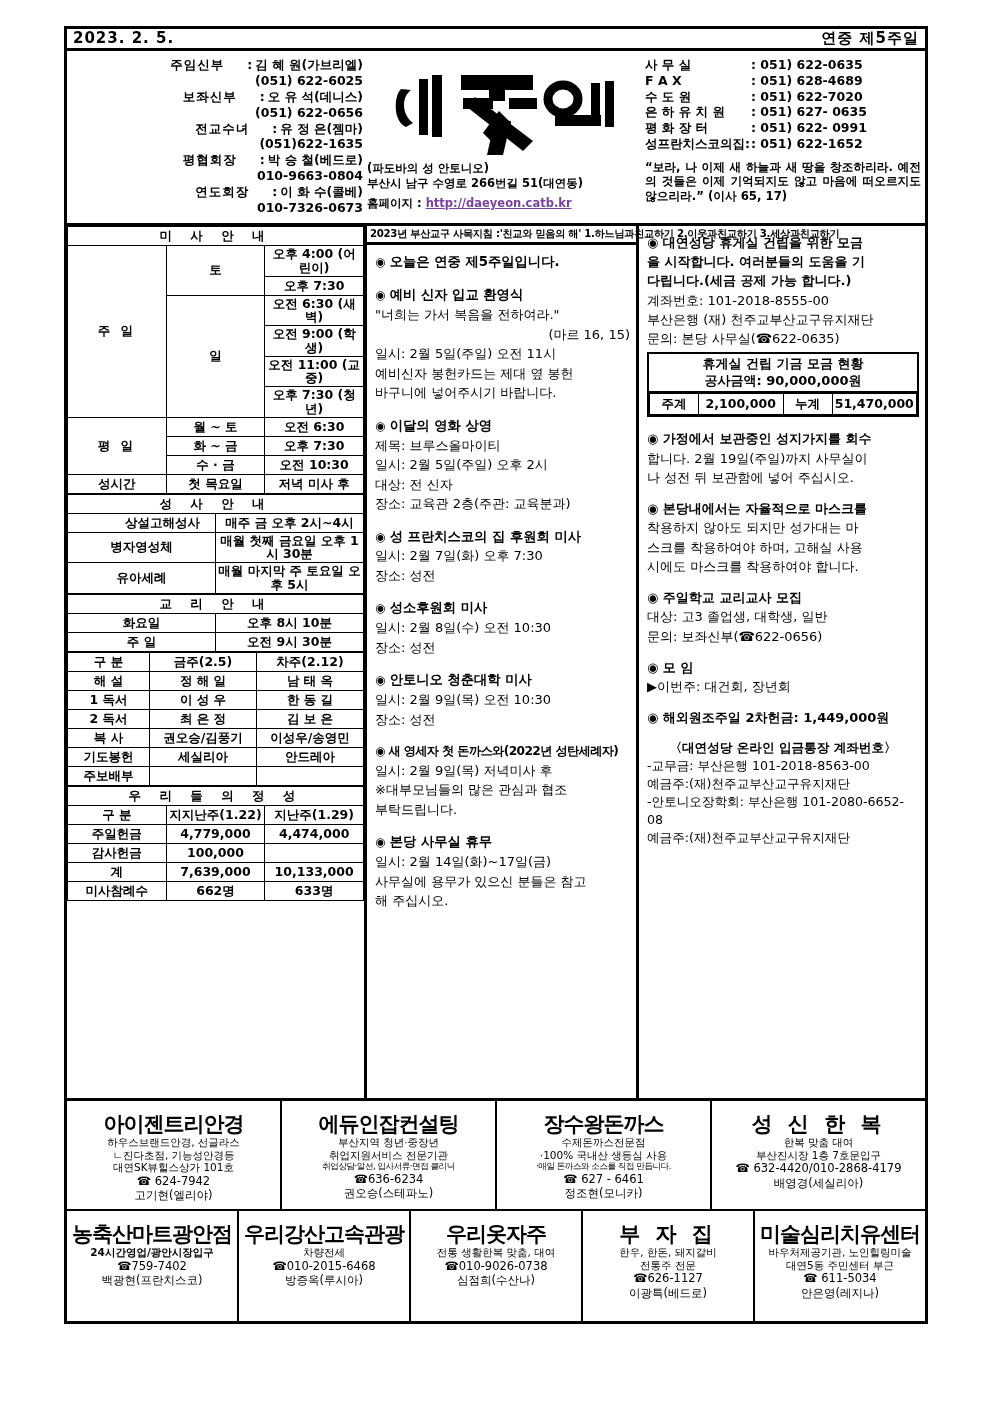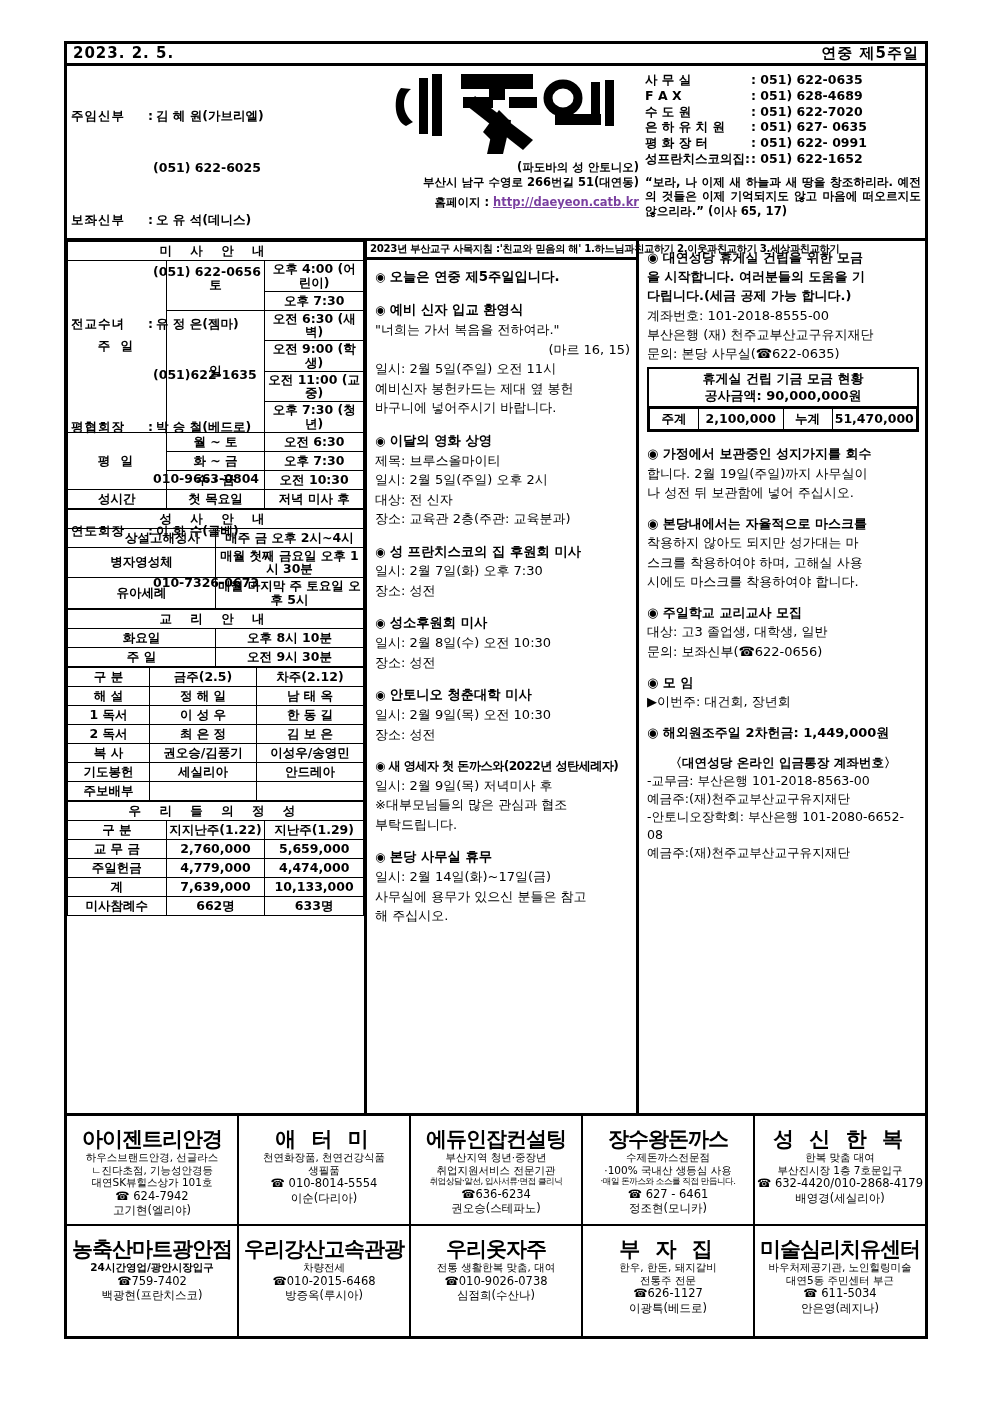--- a/index.html
+++ b/index.html
@@ -3,21 +3,21 @@
 <meta charset="utf-8">
 <style>
   html,body{margin:0;padding:0;background:#fff;}
   body{
     width:992px;height:1403px;
     font-family:"DejaVu Sans","Liberation Sans",sans-serif;
     color:#000;
     -webkit-font-smoothing:none;
   }
   .page{
-    position:absolute;left:64px;top:41px;
+    position:absolute;left:64px;top:26px;
     width:864px;height:1298px;
     border:3px solid #000;
     box-sizing:border-box;
     display:flex;flex-direction:column;
   }
   
   .datebar{
     display:flex;justify-content:space-between;align-items:center;
     border-bottom:3px solid #000;
     padding:1px 6px 2px 6px;
@@ -27,25 +27,25 @@
   .datebar .d{font-size:15px;}
   .datebar .t{font-size:15px;}
 
   
   .header{
     display:flex;border-bottom:3px solid #000;
     height:175px;box-sizing:border-box;
   }
   .hcol{box-sizing:border-box;}
   .hleft{width:300px;padding:6px 4px 0 4px;}
-  .hmid{width:272px;border-left:0;text-align:right;padding-top:2px;position:relative;}
+  .hmid{width:272px;border-left:0;text-align:left;padding-top:18px;position:relative;}
   .hright{flex:1;padding:6px 4px 0 6px;}
 
   .staff{font-size:12.5px;font-weight:bold;line-height:1.27;}
-  .staff .row{display:flex;justify-content:flex-start;white-space:nowrap;margin-top:36px;}
+  .staff .row{display:flex;justify-content:flex-end;white-space:nowrap;}
   .staff .lbl{display:inline-block;width:74px;letter-spacing:1px;text-align:justify;}
   .staff .colon{padding:0 3px;}
   .staff .val{}
   .staff .tel{text-align:center;padding-left:62px;letter-spacing:0px;}
 
   .logo-wrap{height:92px;display:flex;align-items:center;justify-content:center;}
   .logo-svg{display:block;}
   .parish-sub{font-size:11.5px;font-weight:bold;line-height:1.3;}
   .homepage{font-size:11.5px;font-weight:bold;margin-top:5px;}
   .homepage a{color:#7a3fa0;text-decoration:underline;}
@@ -368,28 +368,28 @@
         <tbody id="off-tbody">
             <tr>
               <td colspan="3" class="sect">우 리 들 의 정 성</td>
             </tr>
             <tr>
               <td style="width: 82px;">구    분</td>
               <td>지지난주(1.22)</td>
               <td>지난주(1.29)</td>
             </tr>
             <tr>
-              <td>교 무 금</td>
-              <td>2,760,000</td>
-              <td>5,659,000</td>
-            </tr>
-            <tr>
               <td>주일헌금</td>
               <td>4,779,000</td>
               <td>4,474,000</td>
+            </tr>
+            <tr>
+              <td>감사헌금</td>
+              <td>100,000</td>
+              <td></td>
             </tr>
             <tr>
               <td>계</td>
               <td>7,639,000</td>
               <td>10,133,000</td>
             </tr>
             <tr>
               <td>미사참례수</td>
               <td>662명</td>
               <td>633명</td>
@@ -514,27 +514,20 @@
       <div class="adrow">
         <div class="adcell">
           <div class="adname">아이젠트리안경</div>
           <div class="adline">하우스브랜드안경, 선글라스</div>
           <div class="adline">ㄴ진다초점, 기능성안경등</div>
           <div class="adline">대연SK뷰힐스상가 101호</div>
           <div class="adphone">☎ 624-7942</div>
           <div class="adperson">고기현(엘리야)</div>
         </div>
         <div class="adcell">
-          <div class="adname wide">애 터 미</div>
-          <div class="adline">천연화장품, 천연건강식품</div>
-          <div class="adline">생필품</div>
-          <div class="adphone">☎ 010-8014-5554</div>
-          <div class="adperson">이순(다리아)</div>
-        </div>
-        <div class="adcell">
           <div class="adname">에듀인잡컨설팅</div>
           <div class="adline">부산지역 청년·중장년</div>
           <div class="adline">취업지원서비스 전문기관</div>
           <div class="adline tiny">취업상담·알선, 입사서류·면접 클리닉</div>
           <div class="adphone">☎636-6234</div>
           <div class="adperson">권오승(스테파노)</div>
         </div>
         <div class="adcell">
           <div class="adname">장수왕돈까스</div>
           <div class="adline">수제돈까스전문점</div>

